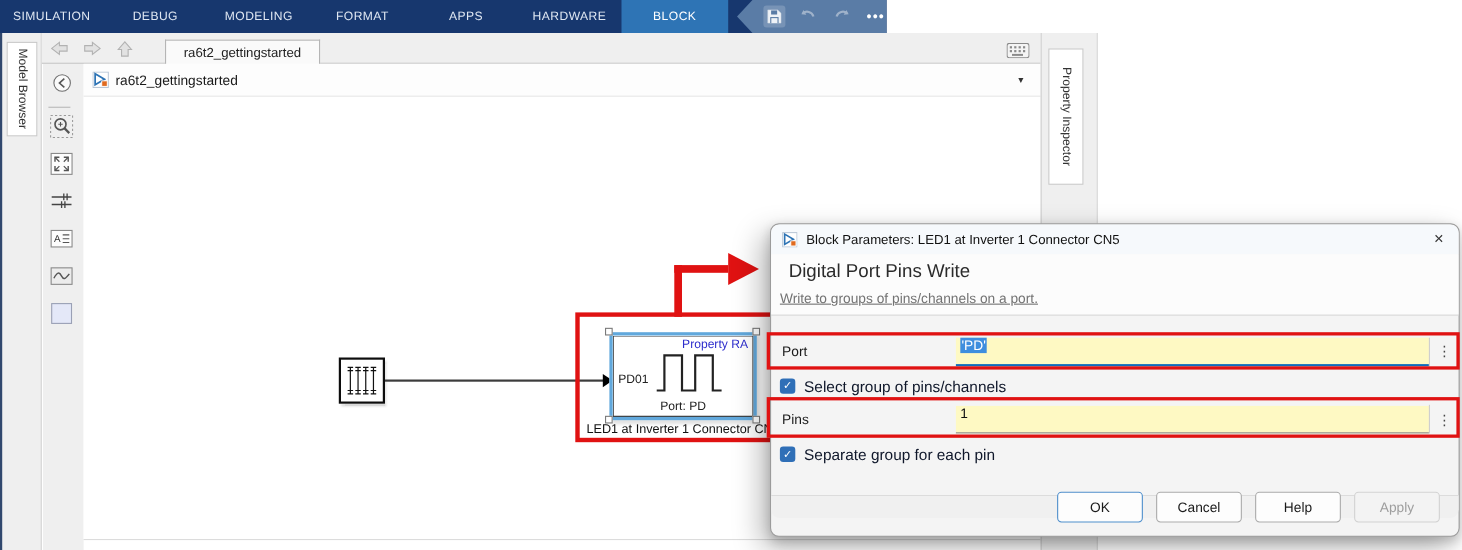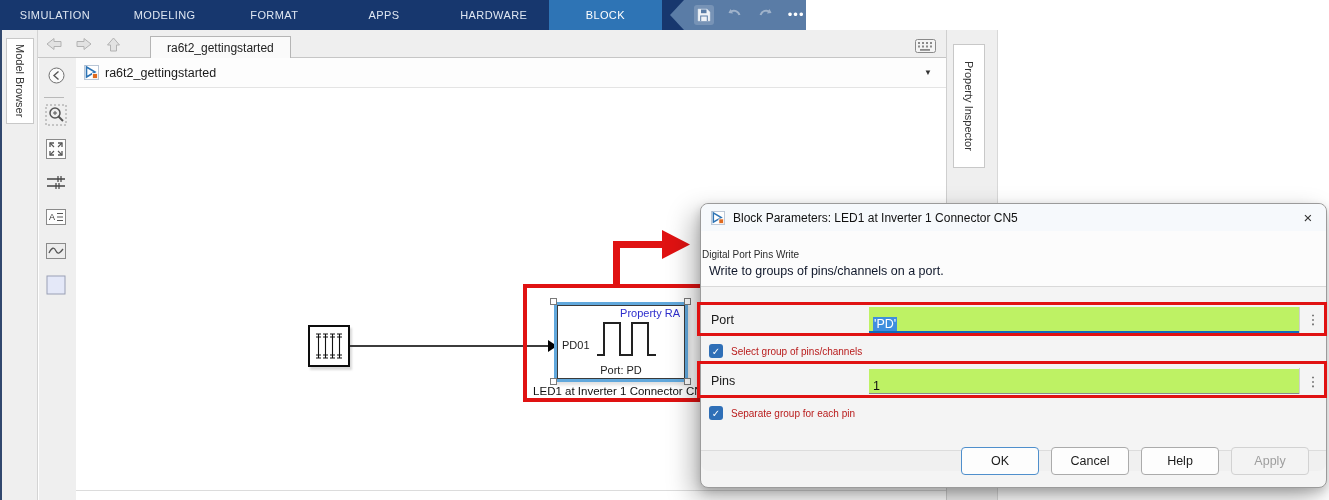--- a/index.html
+++ b/index.html
@@ -74,52 +74,53 @@
   
   .dialog{left:700px;top:203px;width:627px;height:285px;background:#f4f4f4;border:1px solid #9b9b9b;
           border-radius:8px;box-sizing:border-box;z-index:50;
           box-shadow:-8px 10px 26px rgba(0,0,0,.28),0 4px 10px rgba(0,0,0,.18);}
   .dlg-titlebar{left:0;top:0;width:100%;height:27px;background:#f6f9fc;border-radius:8px 8px 0 0;
                 display:flex;align-items:center;padding:0 10px;box-sizing:border-box;}
   .dlg-title{font-size:12px;color:#111;margin-left:8px;}
   .dlg-close{position:absolute;right:6px;top:2px;width:24px;height:23px;display:flex;align-items:center;
              justify-content:center;font-size:15px;color:#333;}
   .dlg-desc-zone{left:0;top:27px;width:100%;height:55px;background:#fcfcfc;}
-  .dlg-sec-title{left:1px;top:33px;font-size:10px;color:#2b2b2b;margin-top:12px;}
-  .dlg-desc{left:8px;top:60px;font-size:12.5px;color:#0f172a;}
+  .dlg-sec-title{left:16px;top:33px;font-size:17px;color:#2b2b2b;}
+  .dlg-desc{left:8px;top:60px;font-size:12.5px;color:#737373;text-decoration:underline;}
   .dlg-sep{left:0;top:82px;width:100%;height:1px;background:#d9d9d9;}
   .param-row{left:0;width:100%;height:33px;display:flex;align-items:center;padding-left:10px;box-sizing:border-box;}
   .row-port{top:99px;}
   .row-pins{top:159px;height:36px;}
   .p-label{width:158px;font-size:12.5px;color:#1a1a1a;flex:none;}
-  .p-field{flex:1;height:24px;background:#bef264;display:flex;align-items:flex-end;padding-left:4px;font-size:12.5px;color:#111;}
+  .p-field{flex:1;height:24px;background:#fef9c3;display:flex;align-items:flex-start;padding-left:4px;font-size:12.5px;color:#111;}
   .field-port{border-bottom:2px solid #0f6cbd;}
   .field-pins{border-bottom:1px solid #8a8a8a;}
   .sel-text{background:#3e8ede;color:#fff;padding:0 1px;}
   .vdots-btn{flex:none;width:26px;height:26px;border-left:1px solid #cfcfcf;display:flex;align-items:center;
              justify-content:center;font-size:13px;color:#444;}
   .cb-row{left:0;width:100%;height:20px;display:flex;align-items:center;gap:8px;padding-left:8px;box-sizing:border-box;} .cb1{top:137px;} .cb2{top:199px;}
   .checkbox{width:14px;height:14px;border-radius:3px;background:#2f6fb7;color:#fff;font-size:10px;
             display:flex;align-items:center;justify-content:center;flex:none;}
-  .cb-label{font-size:10px;color:#b91c1c;}
+  .cb-label{font-size:14px;color:#0f172a;}
   .btnbar{left:0;top:246px;width:100%;height:21px;background:#f0f0f0;border-top:1px solid #dcdcdc;
           border-radius:0 0 8px 8px;display:flex;align-items:center;justify-content:flex-end;
           gap:12px;padding-right:17px;box-sizing:border-box;text-align:center;}
   .dbtn{width:76px;height:26px;border-radius:4px;background:#fdfdfd;border:1px solid #ababab;
         font-size:12.5px;color:#1b1b1b;display:flex;align-items:center;justify-content:center;}
   .dbtn.primary{border:1px solid #4f8fcc;}
   .dbtn.disabled{background:#f3f3f3;border-color:#d2d2d2;color:#9e9e9e;}
 </style>
 </head>
 <body>
 
 <div class="page">
 
   <div class="abs toolstrip">
     <div class="ts-tab">SIMULATION</div>
+    <div class="ts-tab">DEBUG</div>
     <div class="ts-tab">MODELING</div>
     <div class="ts-tab">FORMAT</div>
     <div class="ts-tab">APPS</div>
     <div class="ts-tab">HARDWARE</div>
     <div class="ts-tab active">BLOCK</div>
     <div class="qab">
       <div class="qab-btn save">
         <svg width="14" height="14" viewBox="0 0 14 14">
             <path d="M1 1 h9 l3 3 v9 h-12 z" fill="#eef2f7" stroke="#c9d4e2" stroke-width=".5"></path>
             <rect x="4" y="1.5" width="5.5" height="3.7" fill="#5a7ca6"></rect>

